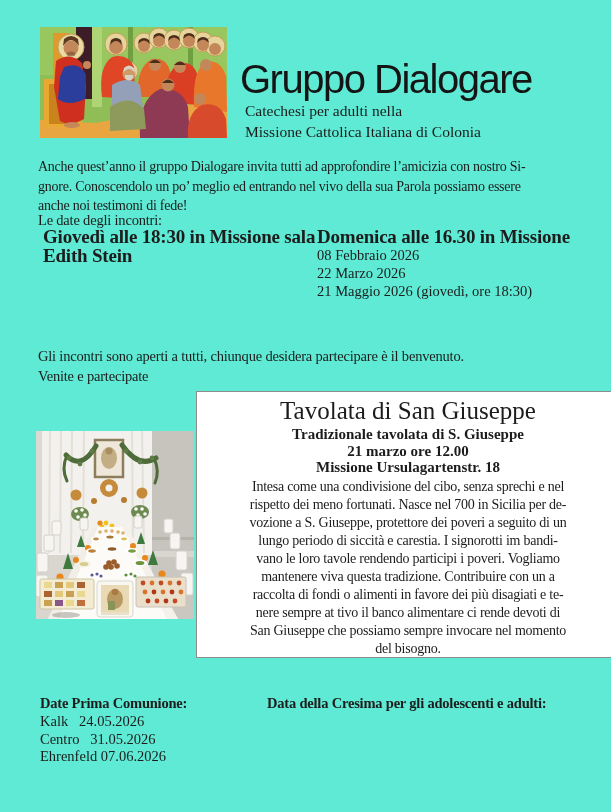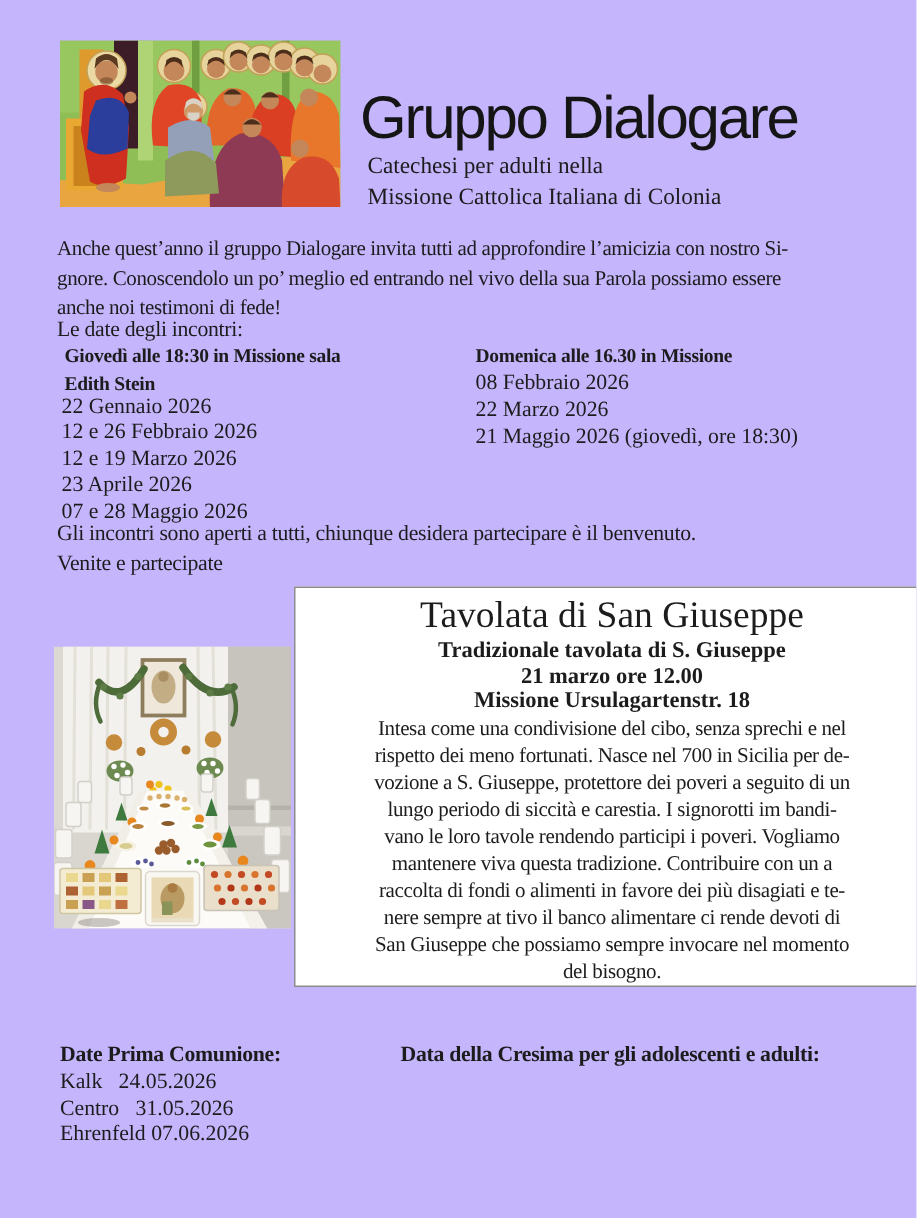--- a/index.html
+++ b/index.html
@@ -1,25 +1,25 @@
 <!DOCTYPE html>
 <html><head>
 <meta charset="utf-8">
 <style>
   html,body{margin:0;padding:0;background:#fff;}
-  .page{position:relative;width:611px;height:812px;background:#c4b5fd;overflow:hidden;
+  .page{position:relative;width:611px;height:812px;background:#5eead4;overflow:hidden;
         font-family:"Liberation Serif",serif;color:#1c1c1c;}
   .abs{position:absolute;}
   .pre{white-space:pre;}
   .main-title{left:240px;top:57px;font-family:"Liberation Sans",sans-serif;
               font-size:40px;line-height:44px;letter-spacing:-1.5px;color:#151515;}
   .main-subtitle{left:245px;top:101px;font-size:15.5px;line-height:20.5px;}
   .intro{left:38px;top:157px;font-size:14px;line-height:19.5px;letter-spacing:-0.25px;}
   .le-date{left:38px;top:212px;font-size:14.5px;letter-spacing:-0.2px;}
-  .sched-header{font-weight:bold;font-size:13px;line-height:18.5px;letter-spacing:-0.2px;}
+  .sched-header{font-weight:bold;font-size:19px;line-height:18.5px;letter-spacing:-0.2px;}
   .sched-left-header{left:43px;top:228px;}
   .sched-left-dates{left:41px;top:263px;font-size:14.5px;line-height:17.4px;}
   .sched-right-header{left:317px;top:228px;}
   .sched-right-dates{left:317px;top:246px;font-size:14.5px;line-height:18px;}
   .closing{left:38px;top:346px;font-size:14.5px;line-height:20.2px;letter-spacing:-0.2px;}
   .tavolata-box{left:196px;top:391px;width:424px;height:267px;box-sizing:border-box;
                 border:1px solid #8c8c8c;text-align:center;background:#fff;}
   .tav-title{margin-top:4px;font-size:25px;line-height:30px;}
   .tav-sub{font-weight:bold;font-size:15px;line-height:16.5px;}
   .tav-body{margin-top:2px;font-size:14px;line-height:18px;letter-spacing:-0.25px;padding:0 5px;}
@@ -112,25 +112,20 @@
   <div class="abs main-subtitle pre">Catechesi per adulti nella
 Missione Cattolica Italiana di Colonia</div>
 
   <div class="abs intro pre">Anche quest’anno il gruppo Dialogare invita tutti ad approfondire l’amicizia con nostro Si-
 gnore. Conoscendolo un po’ meglio ed entrando nel vivo della sua Parola possiamo essere
 anche noi testimoni di fede!</div>
   <div class="abs le-date pre">Le date degli incontri:</div>
 
   <div class="abs sched-header sched-left-header pre">Giovedì alle 18:30 in Missione sala
 Edith Stein</div>
-  <div class="abs sched-left-dates pre">22 Gennaio 2026
-12 e 26 Febbraio 2026
-12 e 19 Marzo 2026
-23 Aprile 2026
-07 e 28 Maggio 2026</div>
   <div class="abs sched-header sched-right-header pre">Domenica alle 16.30 in Missione</div>
   <div class="abs sched-right-dates pre">08 Febbraio 2026
 22 Marzo 2026
 21 Maggio 2026 (giovedì, ore 18:30)</div>
 
   <div class="abs closing pre">Gli incontri sono aperti a tutti, chiunque desidera partecipare è il benvenuto.
 Venite e partecipate</div>
 
   <div class="abs tavolata-box">
     <div class="tav-title">Tavolata di San Giuseppe</div>

